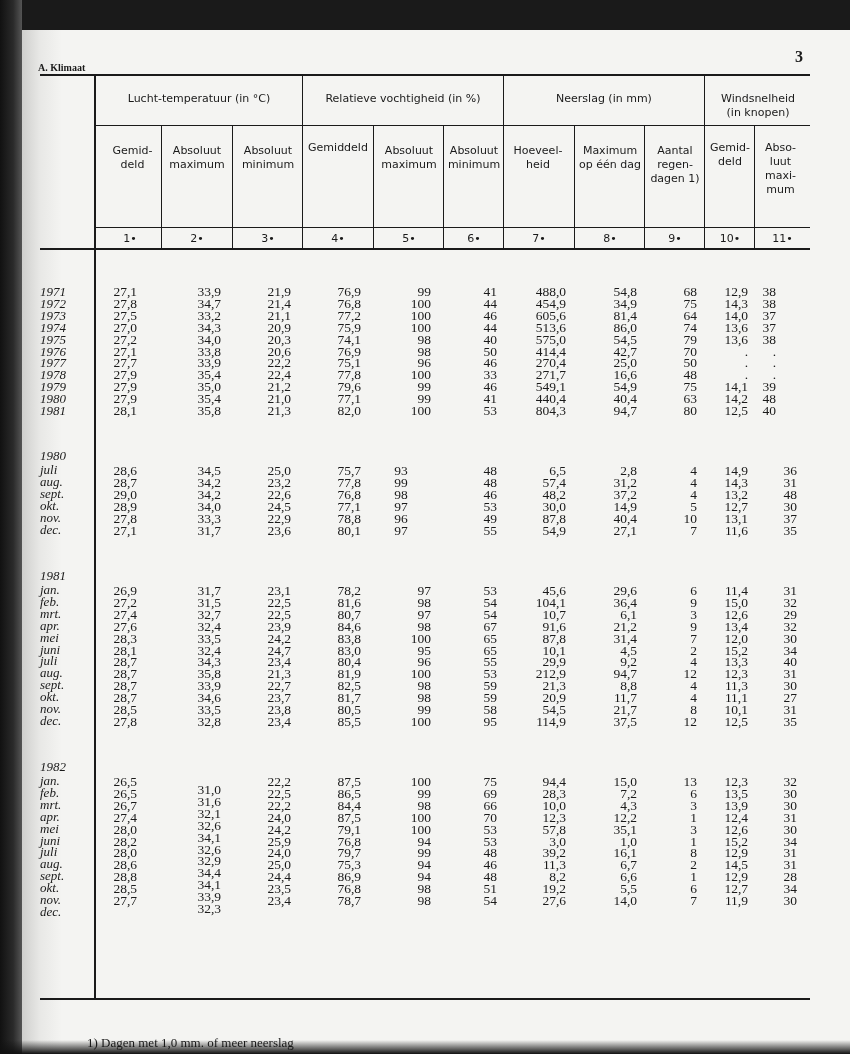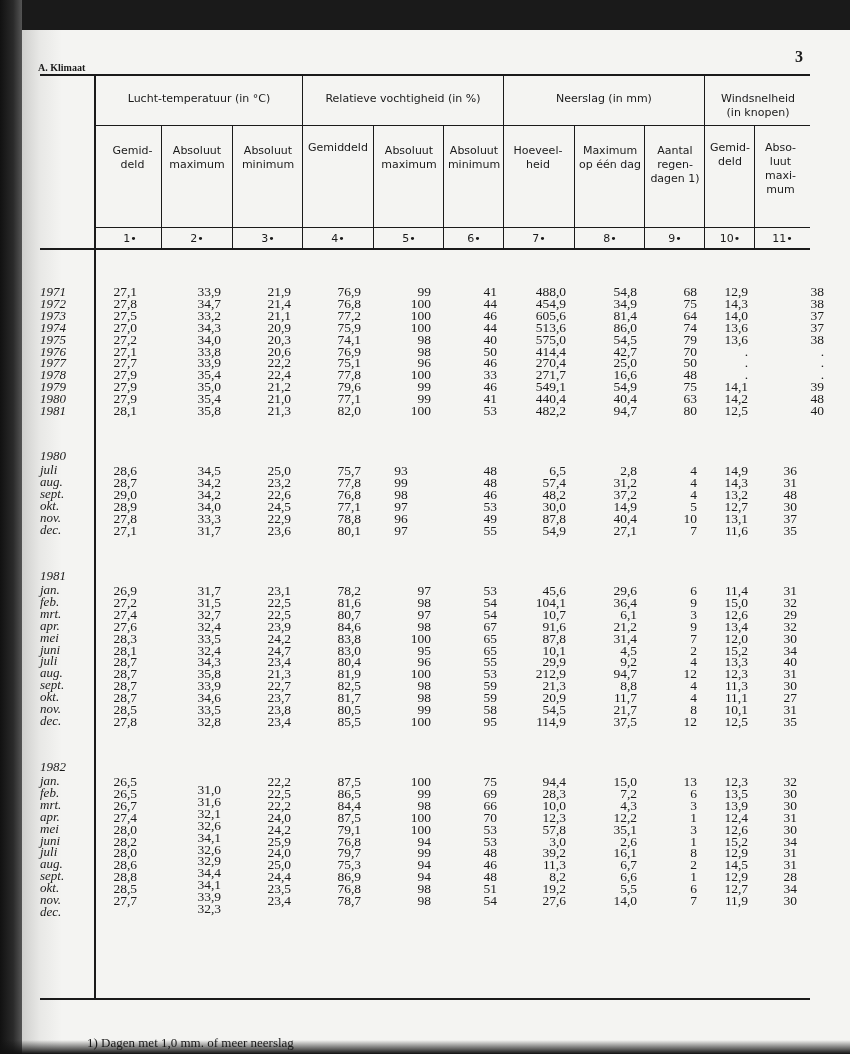--- a/index.html
+++ b/index.html
@@ -170,21 +170,21 @@
       <div>488,0</div>
       <div>454,9</div>
       <div>605,6</div>
       <div>513,6</div>
       <div>575,0</div>
       <div>414,4</div>
       <div>270,4</div>
       <div>271,7</div>
       <div>549,1</div>
       <div>440,4</div>
-      <div>482,2</div>
+      <div>804,3</div>
     </div>
     <div class="col" style="top: 286px; left: 577px; width: 60px;">
       <div>54,8</div>
       <div>34,9</div>
       <div>81,4</div>
       <div>86,0</div>
       <div>54,5</div>
       <div>42,7</div>
       <div>25,0</div>
       <div>16,6</div>
@@ -211,21 +211,21 @@
       <div>14,0</div>
       <div>13,6</div>
       <div>13,6</div>
       <div>.</div>
       <div>.</div>
       <div>.</div>
       <div>14,1</div>
       <div>14,2</div>
       <div>12,5</div>
     </div>
-    <div class="col" style="top: 286px; left: 764px; width: 60px;">
+    <div class="col" style="top: 286px; left: 716px; width: 60px;">
       <div>38</div>
       <div>38</div>
       <div>37</div>
       <div>37</div>
       <div>38</div>
       <div>.</div>
       <div>.</div>
       <div>.</div>
       <div>39</div>
       <div>48</div>
@@ -602,21 +602,21 @@
       <div>8,2</div>
       <div>19,2</div>
       <div>27,6</div>
     </div>
     <div class="col" style="top: 776px; left: 577px; width: 60px;">
       <div>15,0</div>
       <div>7,2</div>
       <div>4,3</div>
       <div>12,2</div>
       <div>35,1</div>
-      <div>2,6</div>
+      <div>1,0</div>
       <div>16,1</div>
       <div>6,7</div>
       <div>6,6</div>
       <div>5,5</div>
       <div>14,0</div>
     </div>
     <div class="col" style="top: 776px; left: 637px; width: 60px;">
       <div>13</div>
       <div>6</div>
       <div>3</div>

